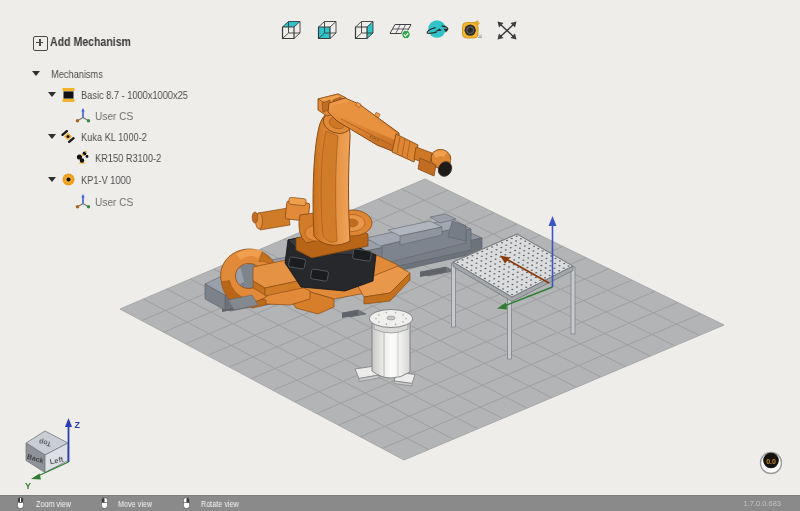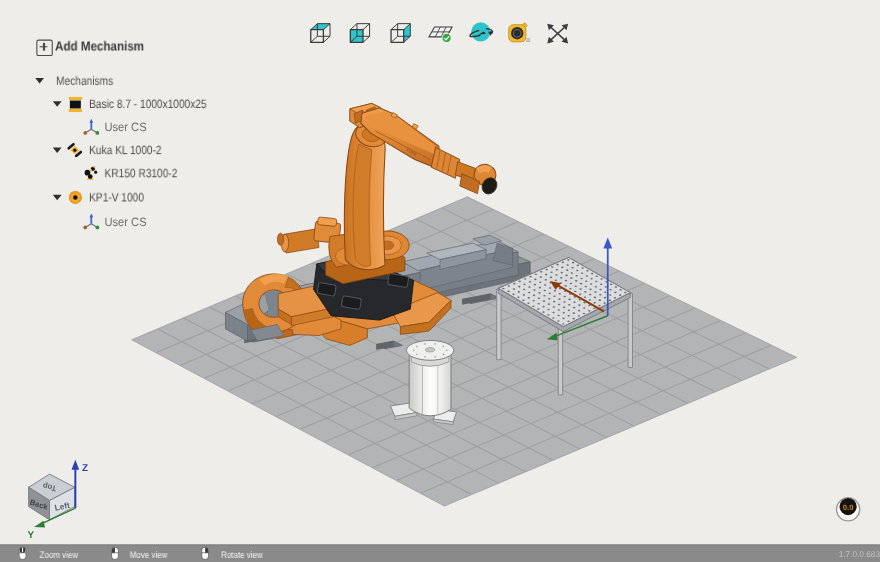--- a/index.html
+++ b/index.html
@@ -538,14 +538,14 @@
 <path d="M3.5 0.8 L3.5 5.4 L0.8 5.4 L0.8 3 Q0.8 0.8 3.5 0.8 z" fill="#3c3c3c"></path>
 <line x1="0.5" y1="5.5" x2="6.5" y2="5.5" stroke="#2b2b2b" stroke-width="0.5"></line>
 </svg>
     <div class="bt" style="left:118px">Move view</div>
 <svg style="position:absolute;left:183px;top:497px" width="7" height="12" viewBox="0 0 7 12">
 <rect x="0.4" y="0.4" width="6.2" height="11.2" rx="3" fill="#fdfdfd" stroke="#2b2b2b" stroke-width="0.5"></rect>
 <path d="M3.5 0.8 L3.5 5.4 L6.2 5.4 L6.2 3 Q6.2 0.8 3.5 0.8 z" fill="#3c3c3c"></path>
 <line x1="0.5" y1="5.5" x2="6.5" y2="5.5" stroke="#2b2b2b" stroke-width="0.5"></line>
 </svg>
     <div class="bt" style="left:201px">Rotate view</div>
-<div style="position:absolute;top:499px;right:0;font-size:7.5px;color:#c2c2c2;font-family:'Liberation Sans',sans-serif">1.7.0.0.683</div>
+<div style="position:absolute;top:499px;right:19px;font-size:7.5px;color:#c2c2c2;font-family:'Liberation Sans',sans-serif">1.7.0.0.683</div>
 
 </div>
 </body></html>

